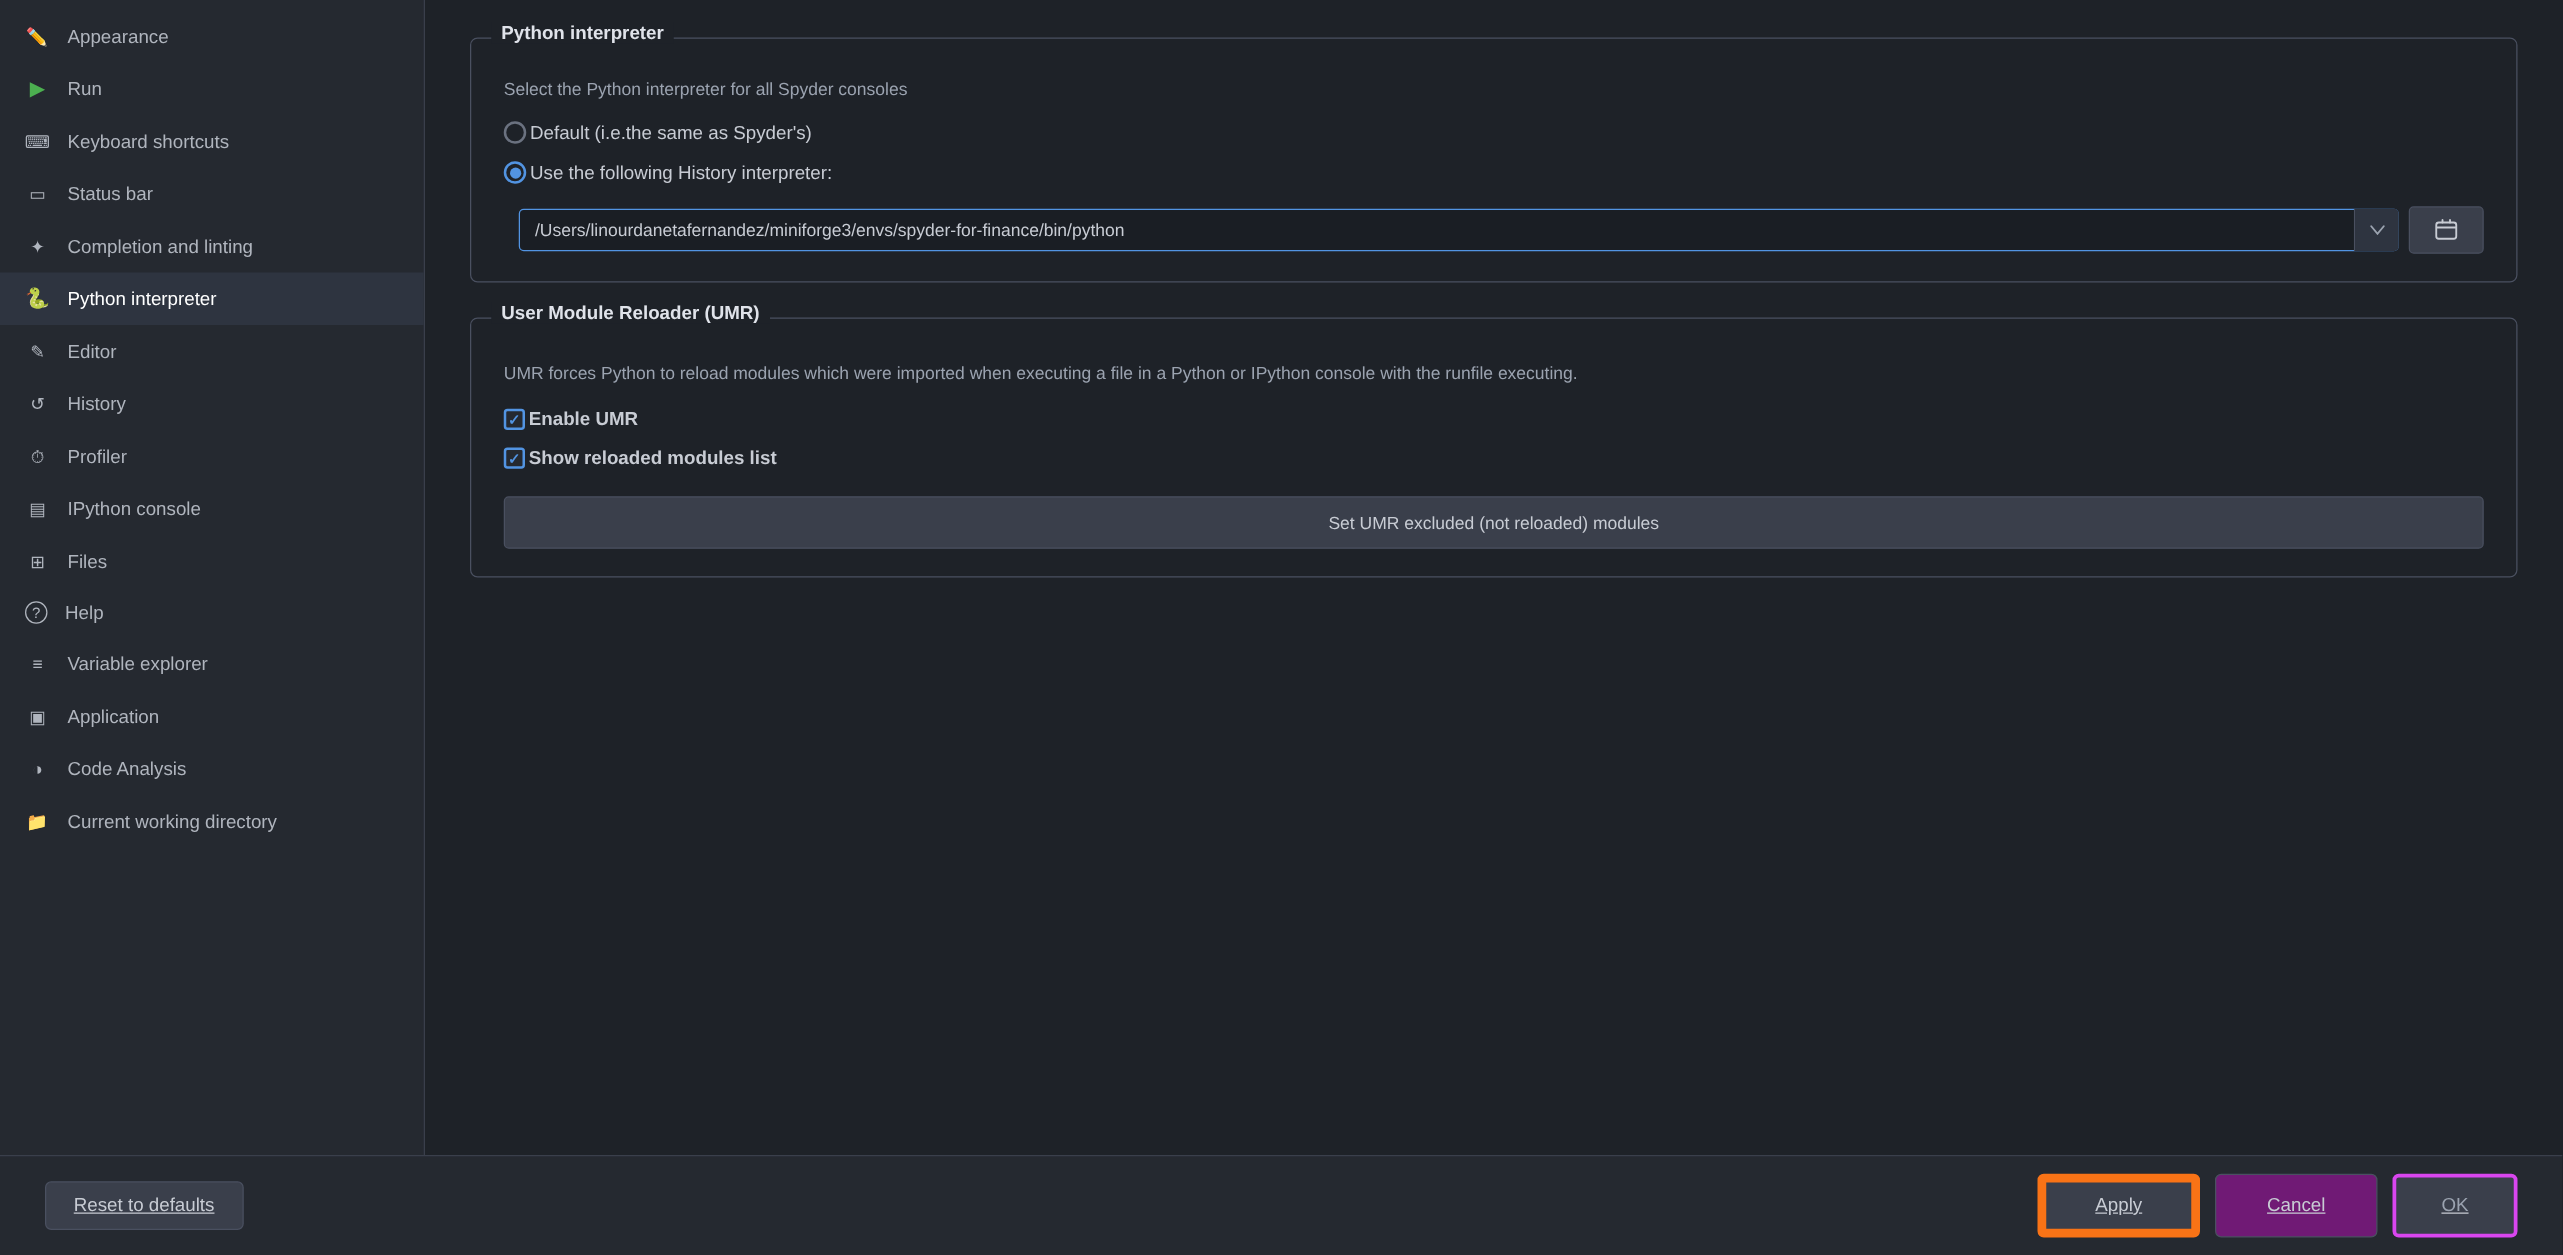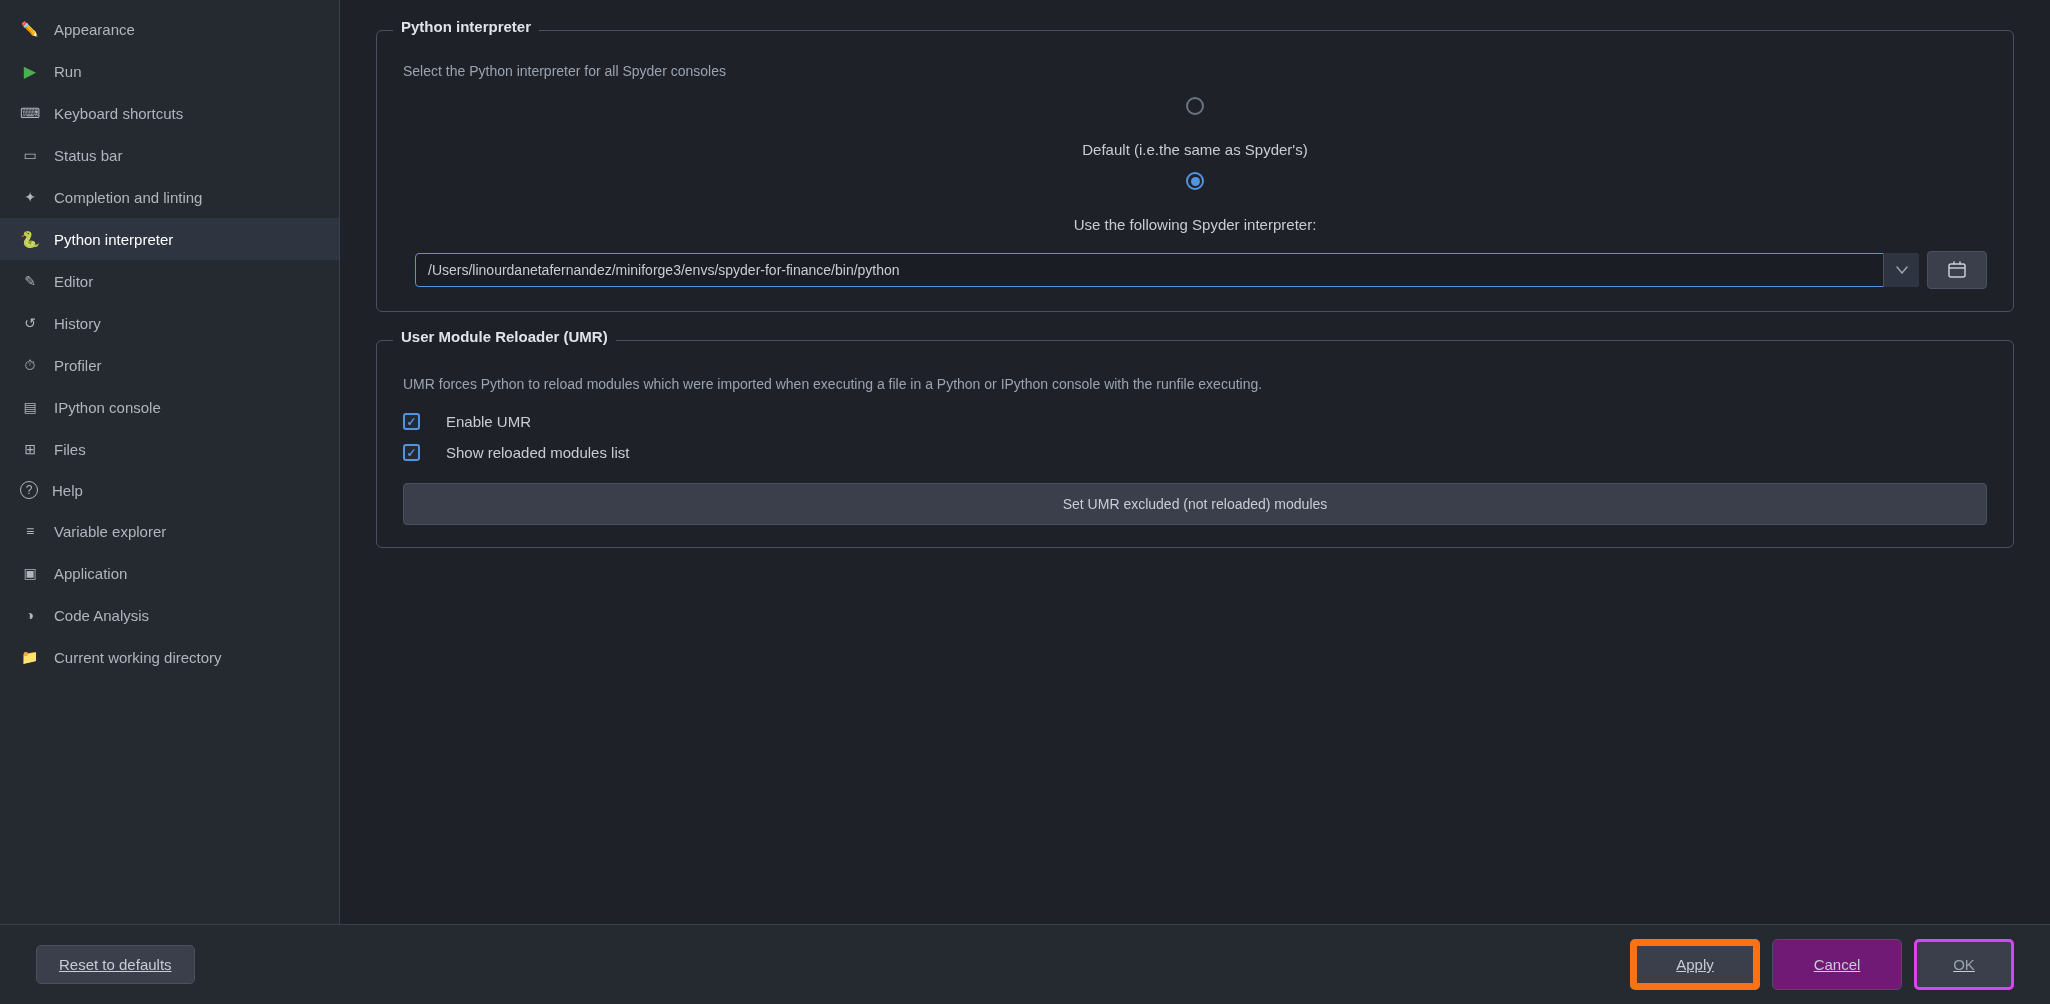--- a/index.html
+++ b/index.html
@@ -85,23 +85,22 @@
     }
     .radio-group {
       display: flex;
       flex-direction: column;
       gap: 14px;
       margin-bottom: 18px;
     }
     .radio-item {
       display: flex;
       align-items: center;
-      gap: 26px;
-      cursor: pointer;
-      flex-direction: column;
+      gap: 3px;
+      cursor: pointer;
     }
     .radio-circle {
       width: 18px;
       height: 18px;
       border-radius: 50%;
       border: 2px solid #6b7280;
       background: transparent;
       display: flex;
       align-items: center;
       justify-content: center;
@@ -173,23 +172,24 @@
       color: #9ba3b0;
       font-size: 14px;
       margin-bottom: 18px;
       line-height: 1.6;
     }
     .runfile-italic {
     }
     .checkbox-item {
       display: flex;
       align-items: center;
-      gap: 26px;
+      gap: 3px;
       margin-bottom: 14px;
       cursor: pointer;
+      font-weight: bold;
     }
     .checkbox-box {
       width: 17px;
       height: 17px;
       border: 2px solid #5294e2;
       border-radius: 3px;
       background: #252930;
       display: flex;
       align-items: center;
       justify-content: center;
@@ -349,21 +349,21 @@
       <span class="section-title">Python interpreter</span>
       <p class="section-desc" style="margin-top: 10px;">Select the Python interpreter for all Spyder consoles</p>
 
       <div class="radio-group">
         <label class="radio-item">
           <div class="radio-circle"></div>
           <span>Default (i.e.the same as Spyder's)</span>
         </label>
         <label class="radio-item">
           <div class="radio-circle selected"></div>
-          <span>Use the following Spyder interpreter:</span>
+          <span>Use the following History interpreter:</span>
         </label>
       </div>
 
       <div class="interpreter-row">
         <div class="input-wrapper">
           <input type="text" class="interpreter-input" style="width: 100%; padding-right: 38px;" value="/Users/linourdanetafernandez/miniforge3/envs/spyder-for-finance/bin/python">
           <div class="input-dropdown-btn">
             <svg width="12" height="8" viewBox="0 0 12 8" fill="none">
               <path d="M1 1L6 7L11 1" stroke="#9ba3b0" stroke-width="1.5" stroke-linecap="round"></path>
             </svg>

